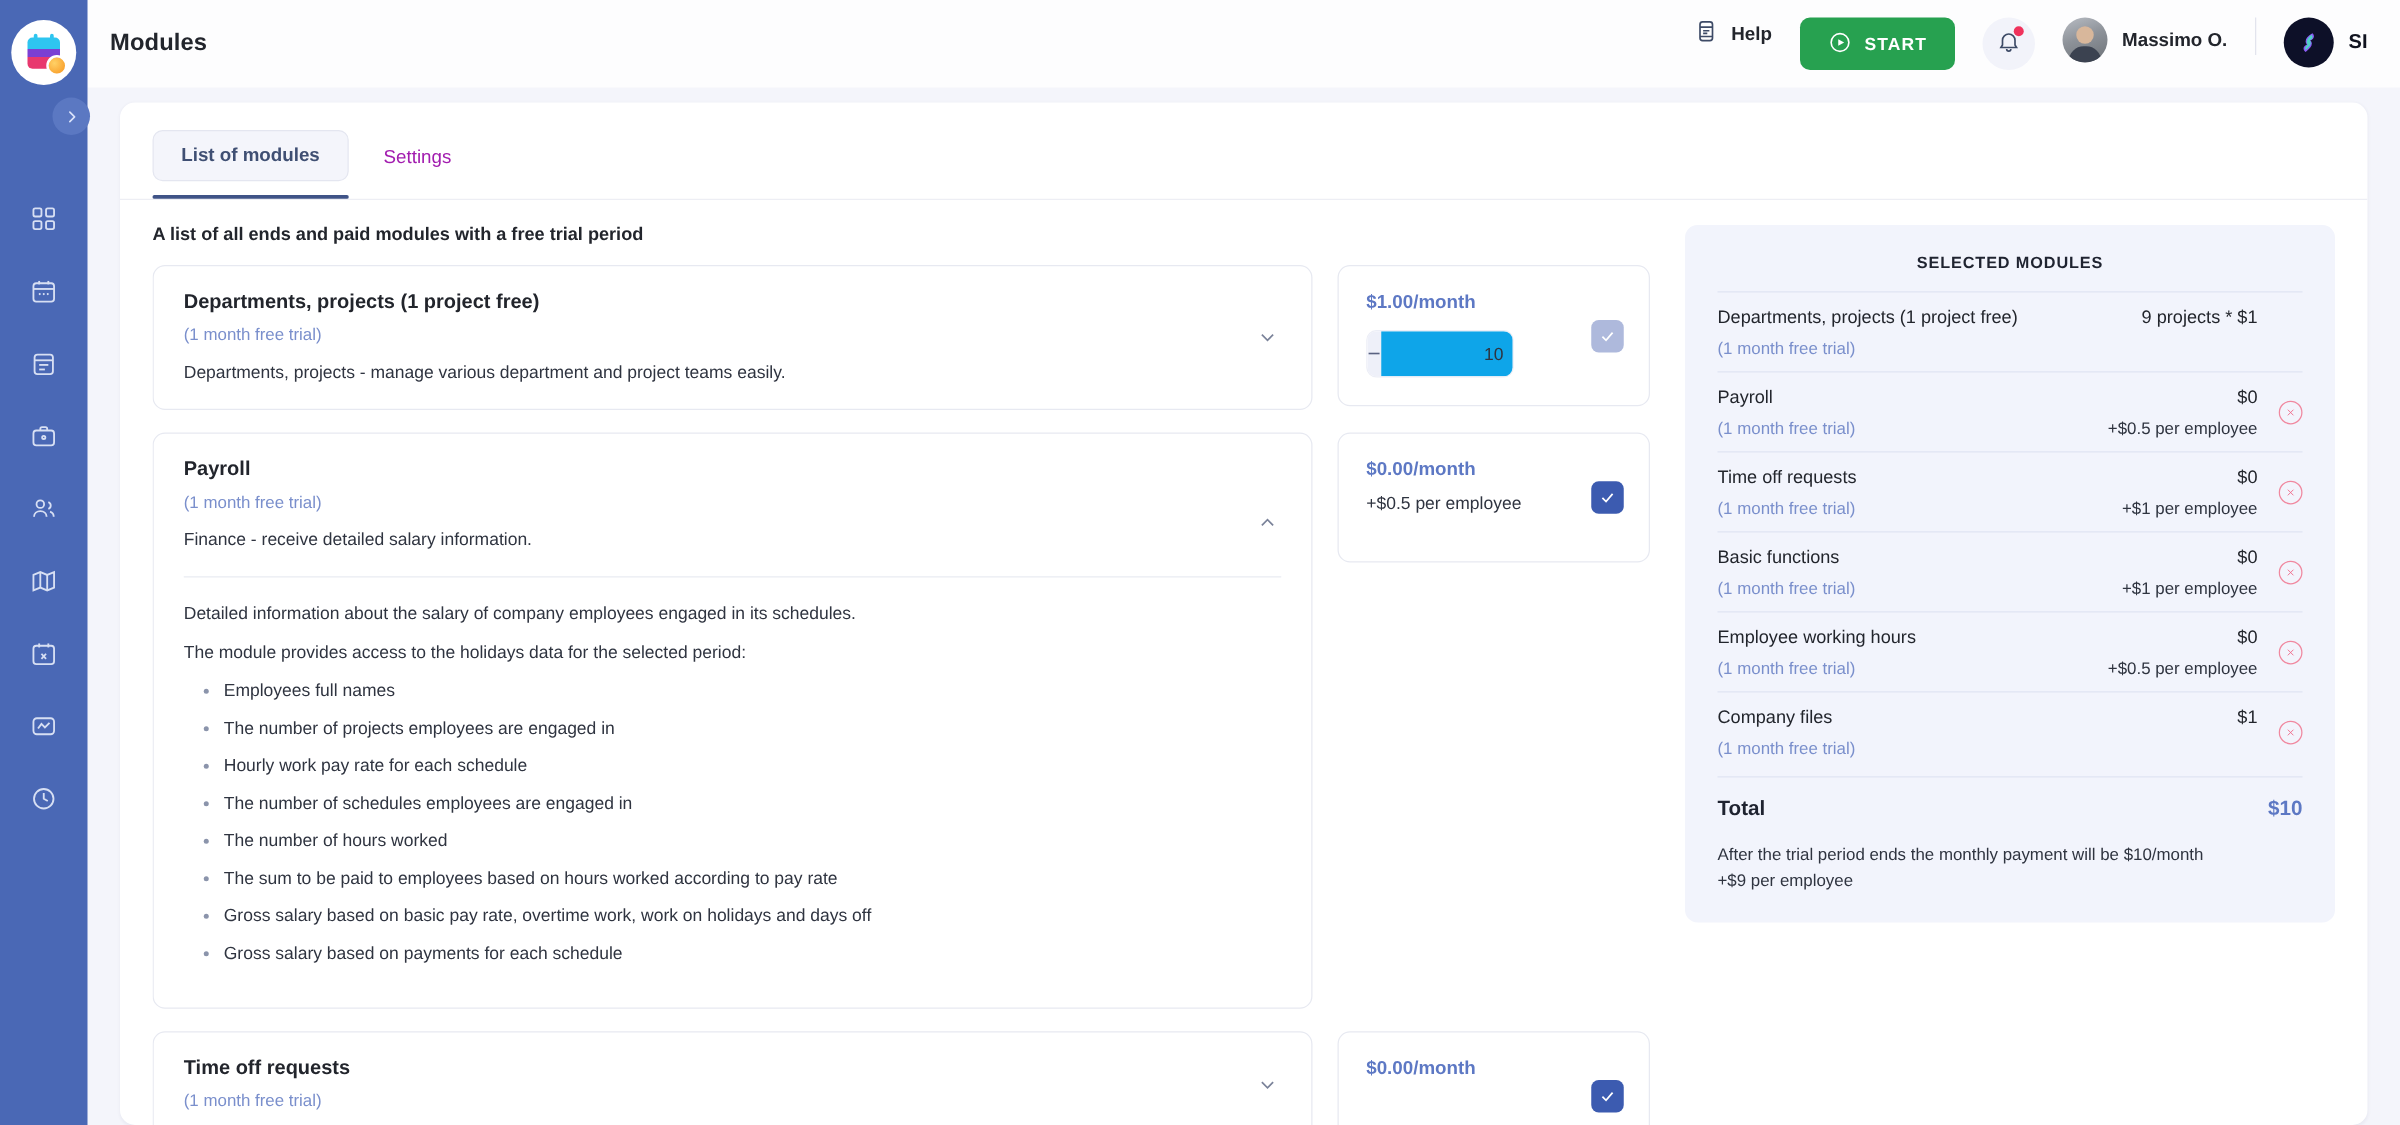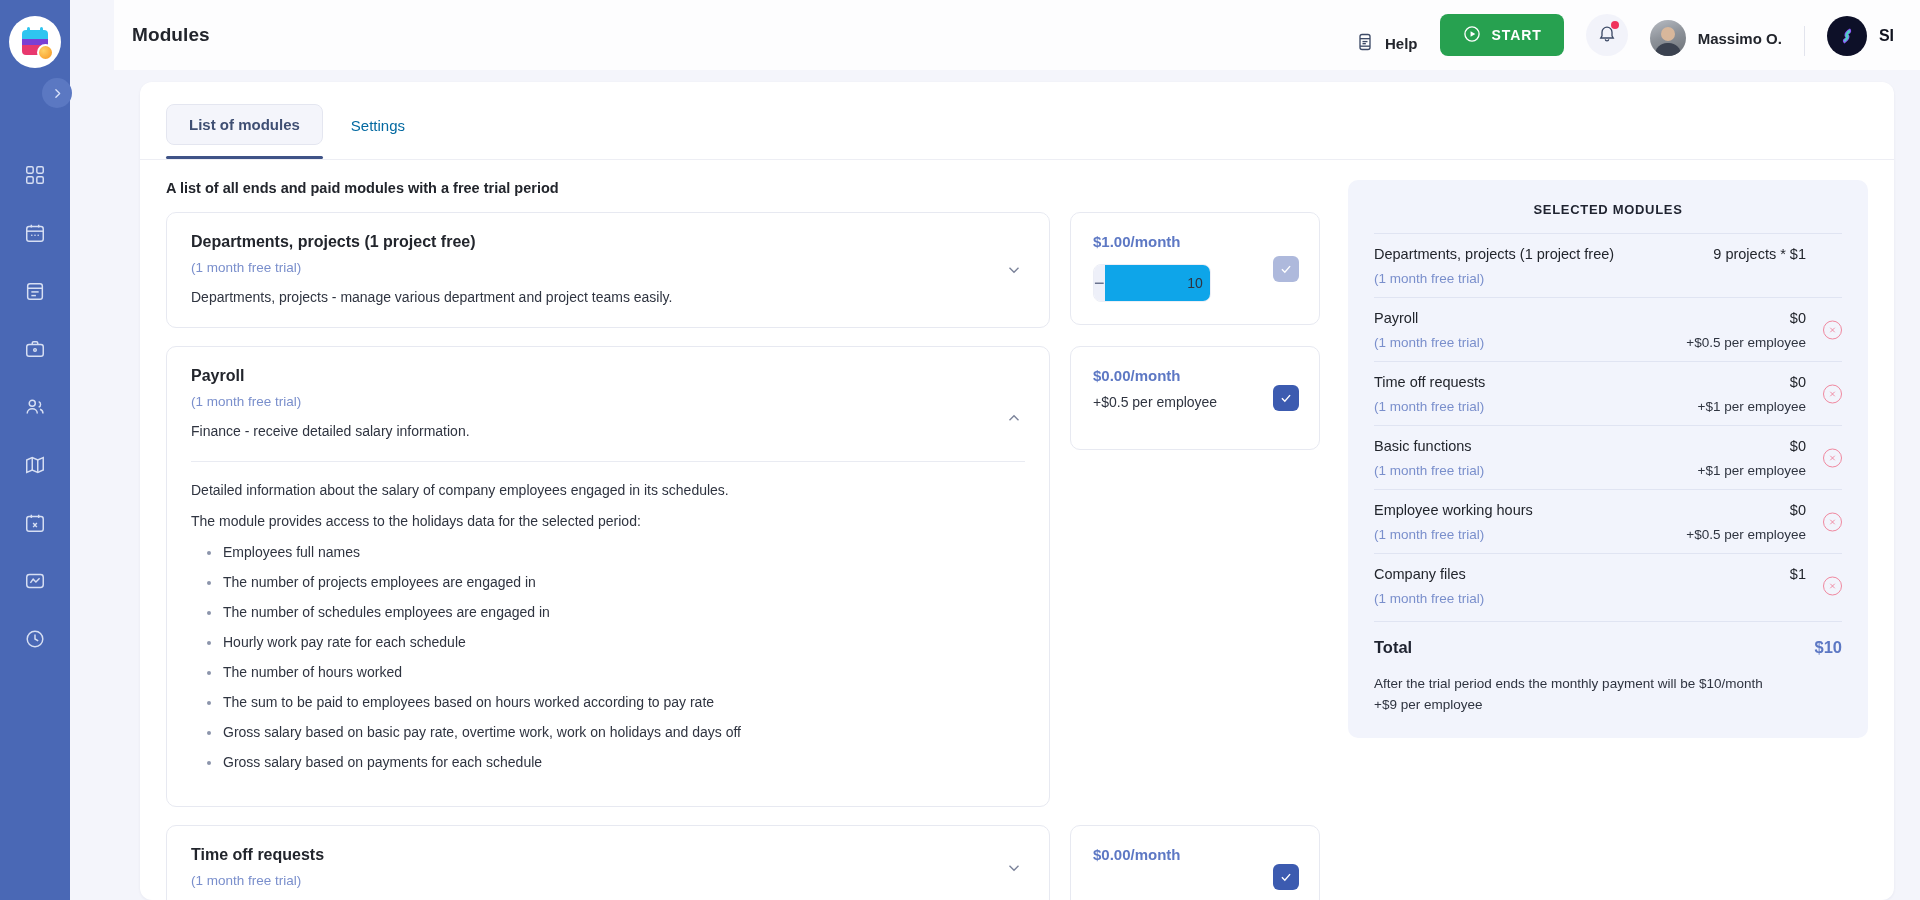--- a/index.html
+++ b/index.html
@@ -53,31 +53,31 @@
     display: flex; align-items: center; justify-content: center;
     color: #dbe4fb; font-size: 14px;
     cursor: pointer;
     z-index: 9;
   }
   .nav-icons { margin-top: 94px; display: flex; flex-direction: column; gap: 32px; width: 100%; align-items: center; }
   .nav-ico { width: 26px; height: 26px; display:flex; align-items:center; justify-content:center; cursor:pointer; opacity:.92; }
   .nav-ico svg { width: 22px; height: 22px; stroke: #e4eaf9; fill: none; stroke-width: 1.6; }
 
   
-  .main { flex: 1; height: 900px; display: flex; flex-direction: column; min-width: 0; padding-left: 44px; }
+  .main { flex: 1; height: 900px; display: flex; flex-direction: column; min-width: 0; }
 
   
   .topbar {
     height: 70px; background: #fdfdfe;
     display: flex; align-items: center;
     padding: 0 26px 0 18px;
     flex: 0 0 70px;
   }
   .page-title { font-size: 19px; font-weight: bold; color: #22252c; letter-spacing: .1px; }
-  .topbar-right { margin-left: auto; display: flex; align-items: flex-end; gap: 22px; }
+  .topbar-right { margin-left: auto; display: flex; align-items: flex-start; gap: 22px; }
   .help { display: flex; align-items: center; gap: 10px; cursor: pointer; }
   .help svg { width: 20px; height: 22px; stroke: #3d4a66; fill: none; stroke-width: 1.6; }
   .help span { font-size: 15px; color: #22252c; font-weight: 600; }
   .start-btn {
     background: #27a150; color: #fff;
     height: 42px; border-radius: 8px; padding: 0 22px;
     display: flex; align-items: center; gap: 10px;
     font-size: 14px; font-weight: bold; letter-spacing: .9px;
     cursor: pointer; border: none;
     font-family: "Liberation Sans", sans-serif;
@@ -116,21 +116,21 @@
     background: #fff; border-radius: 12px;
     height: 100%;
     box-shadow: 0 1px 3px rgba(30,40,80,.06);
     display: flex; flex-direction: column;
     overflow: hidden;
   }
 
   
   .tabs { display: flex; align-items: flex-end; padding: 22px 0 0 26px; gap: 6px; flex: 0 0 auto; }
   .tab {
-    font-size: 15px; color: #0369a1; cursor: pointer;
+    font-size: 15px; color: #a21caf; cursor: pointer;
     padding: 11px 22px; border-radius: 8px;
     position: relative; margin-bottom: 14px;
   }
   .tab.active {
     color: #3f4f73; background: #f4f5fb; border: 1px solid #e4e6f0; font-weight: 600; text-align: right;
   }
   .tab.active:after {
     content: ""; position: absolute; left: -1px; right: -1px; bottom: -15px;
     height: 3px; background: #3f5387; border-radius: 2px;
   }
@@ -428,22 +428,22 @@
                     <svg viewBox="0 0 24 24">
                         <polyline points="6 15 12 9 18 15"></polyline>
                       </svg>
                   </div>
                   <div class="m-hr"></div>
                   <div class="m-para">Detailed information about the salary of company employees engaged in its schedules.</div>
                   <div class="m-para">The module provides access to the holidays data for the selected period:</div>
                   <ul class="m-list">
                     <li>Employees full names</li>
                     <li>The number of projects employees are engaged in</li>
+                    <li>Hourly work pay rate for each schedule</li>
                     <li>The number of schedules employees are engaged in</li>
-                    <li>Hourly work pay rate for each schedule</li>
                     <li>The number of hours worked</li>
                     <li>The sum to be paid to employees based on hours worked according to pay rate</li>
                     <li>Gross  salary based on  basic pay rate, overtime work, work on holidays and days off</li>
                     <li>Gross salary based on payments for each schedule</li>
                   </ul>
                 </div>
                 <div class="price-card">
                   <div class="price-top">$0.00/month</div>
                   <div class="price-sub">+$0.5 per employee</div>
                   <div class="chk on">

